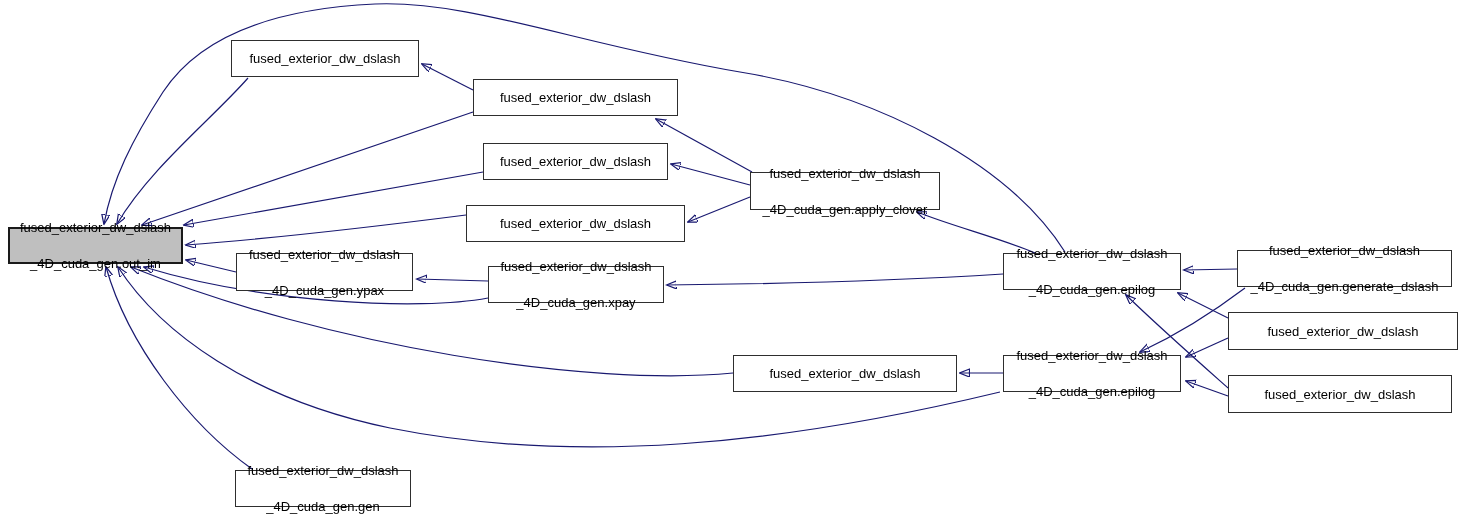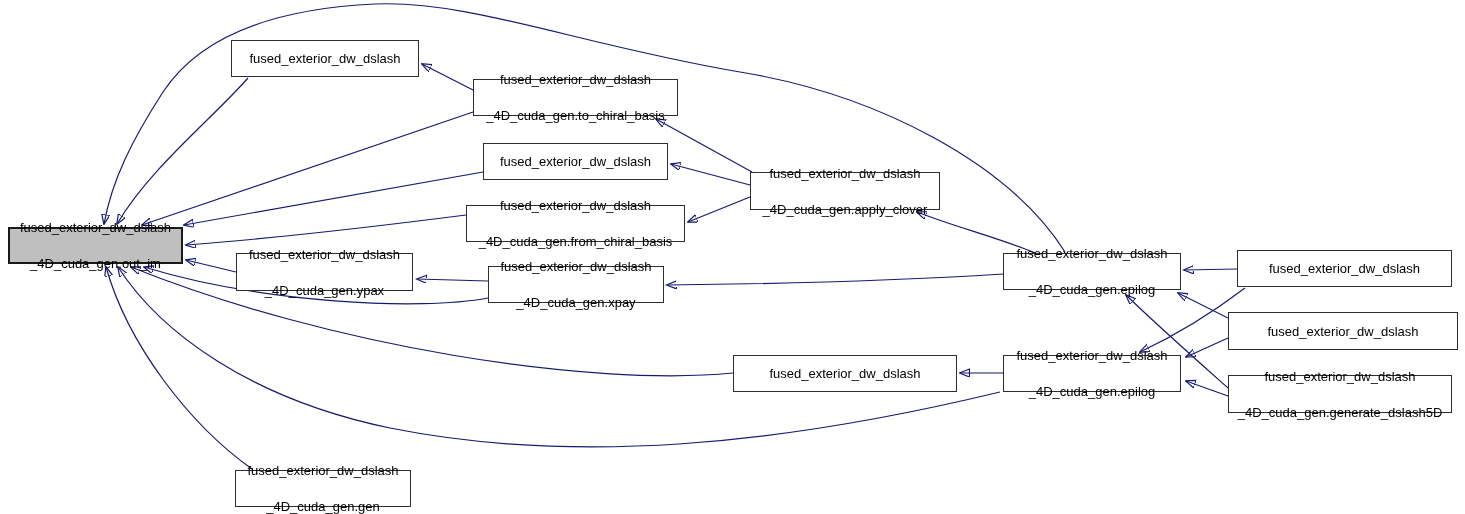--- a/index.html
+++ b/index.html
@@ -88,30 +88,28 @@
     <span>fused_exterior_dw_dslash</span>
     <span>_4D_cuda_gen.out_im</span>
   </div>
 
   <div class="node" style="left:231px; top:40px; width:188px; height:37px;">
     <span>fused_exterior_dw_dslash</span>
   </div>
 
   <div class="node" style="left:473px; top:79px; width:205px; height:37px;">
     <span>fused_exterior_dw_dslash</span>
-    <span>_4D_cuda_gen.to_chiral_basis</span>
   </div>
 
   <div class="node" style="left:483px; top:143px; width:185px; height:37px;">
     <span>fused_exterior_dw_dslash</span>
   </div>
 
   <div class="node" style="left:466px; top:205px; width:219px; height:37px;">
     <span>fused_exterior_dw_dslash</span>
-    <span>_4D_cuda_gen.from_chiral_basis</span>
   </div>
 
   <div class="node" style="left:750px; top:172px; width:190px; height:38px;">
     <span>fused_exterior_dw_dslash</span>
     <span>_4D_cuda_gen.apply_clover</span>
   </div>
 
   <div class="node" style="left:236px; top:253px; width:177px; height:38px;">
     <span>fused_exterior_dw_dslash</span>
     <span>_4D_cuda_gen.ypax</span>
@@ -136,24 +134,24 @@
     <span>fused_exterior_dw_dslash</span>
   </div>
 
   <div class="node" style="left:235px; top:470px; width:176px; height:37px;">
     <span>fused_exterior_dw_dslash</span>
     <span>_4D_cuda_gen.gen</span>
   </div>
 
   <div class="node" style="left:1237px; top:250px; width:215px; height:37px;">
     <span>fused_exterior_dw_dslash</span>
+    <span>_4D_cuda_gen.generate_dslash</span>
   </div>
 
   <div class="node" style="left:1228px; top:312px; width:230px; height:38px;">
     <span>fused_exterior_dw_dslash</span>
   </div>
 
   <div class="node" style="left:1228px; top:375px; width:224px; height:38px;">
     <span>fused_exterior_dw_dslash</span>
-    <span>_4D_cuda_gen.generate_dslash5D</span>
   </div>
 
 </div>
 
 </body></html>

